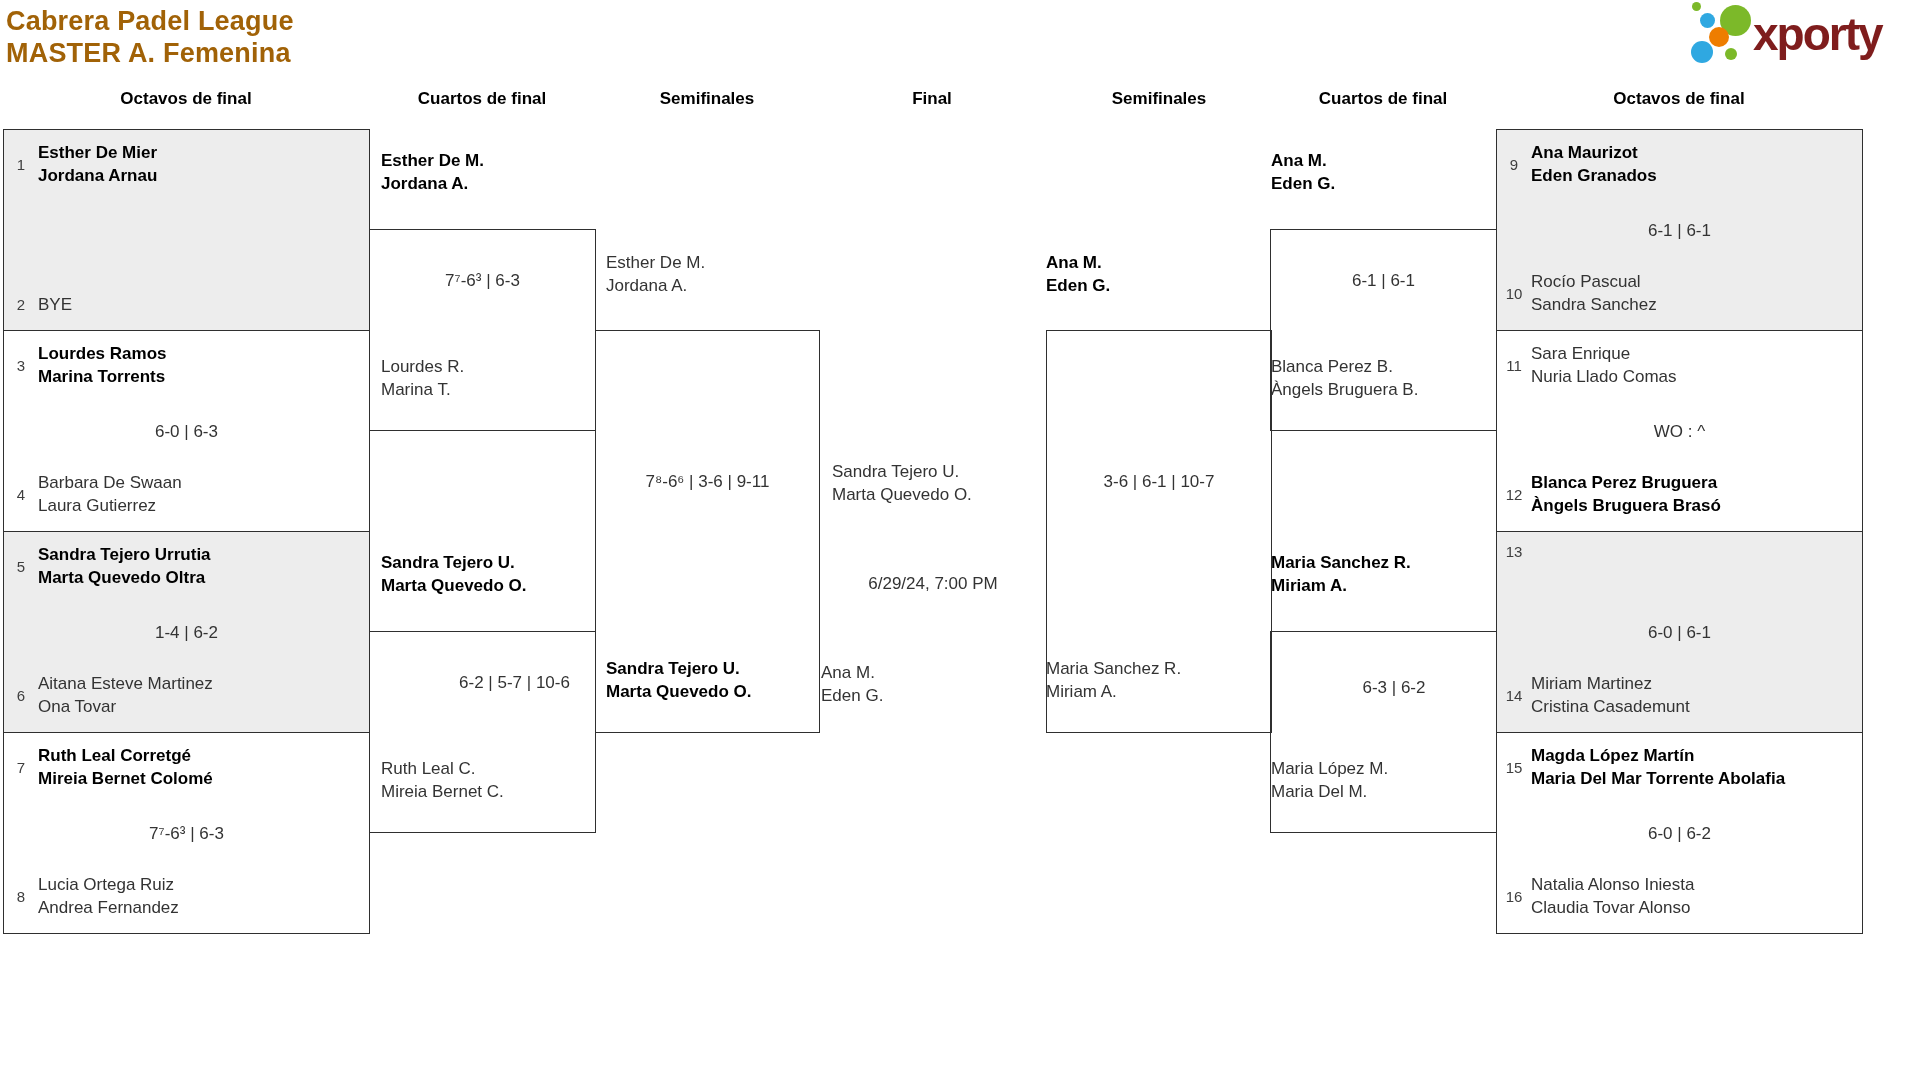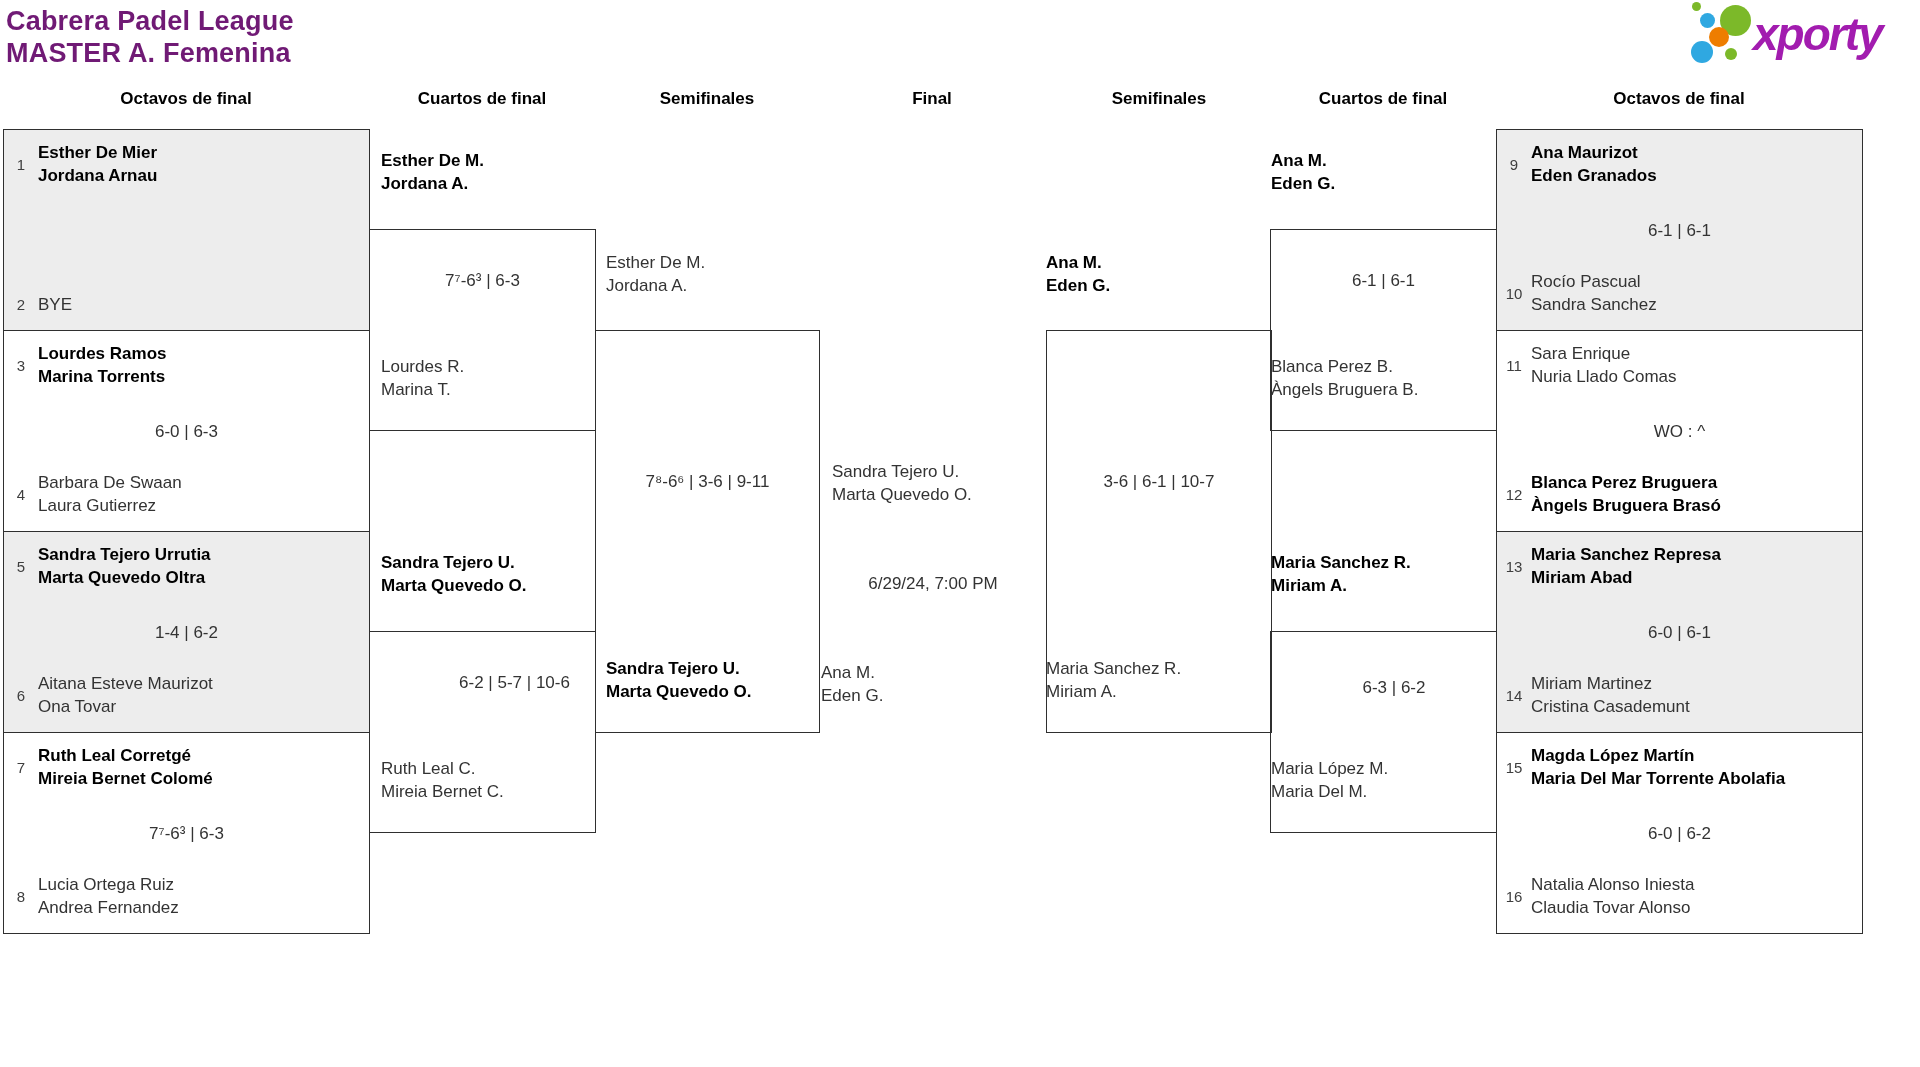--- a/index.html
+++ b/index.html
@@ -2,21 +2,21 @@
 <html><head>
 <meta charset="utf-8">
 <style>
   html,body{margin:0;padding:0;}
   body{
     width:1920px;height:1067px;position:relative;overflow:hidden;
     background:#ffffff;font-family:"Liberation Sans", sans-serif;color:#333;
   }
   .title{
     position:absolute;left:6px;top:5px;font-size:27px;line-height:32px;
-    font-weight:600;color:#701a75;letter-spacing:.2px;
+    font-weight:600;color:#a16207;letter-spacing:.2px;
   }
   .rh{
     position:absolute;top:89px;width:226px;text-align:center;
     font-size:17px;font-weight:600;color:#000;
   }
   
   .obox{
     position:absolute;width:367px;height:202px;box-sizing:border-box;
     border:1px solid #2f2f2f;background:#fff;
   }
@@ -40,21 +40,21 @@
   .tblock.tbold{font-weight:700;color:#000;}
   .tblock.tr{}
   .scoreline{
     position:absolute;font-size:17px;line-height:23px;color:#333;text-align:center;
   }
   
   .logo{position:absolute;left:1688px;top:2px;width:230px;height:62px;}
   .dot{position:absolute;border-radius:50%;}
   .logo-text{
     position:absolute;left:1753px;top:8px;font-size:46px;line-height:52px;
-    font-weight:700;color:#a21caf;letter-spacing:-2px;font-style:italic;
+    font-weight:700;color:#7f1d1d;letter-spacing:-2px;
   }
 </style>
 </head>
 <body>
 
 <div class="title">
   <div>Cabrera Padel League</div>
   <div>MASTER A. Femenina</div>
 </div>
 
@@ -115,21 +115,21 @@
     <span class="seed">5</span>
     <span class="names">
         <span class="ln">Sandra Tejero Urrutia</span>
         <span class="ln">Marta Quevedo Oltra</span>
       </span>
   </div>
   <div class="sc">1-4 | 6-2</div>
   <div class="trow tb">
     <span class="seed">6</span>
     <span class="names">
-        <span class="ln">Aitana Esteve Maurizot</span>
+        <span class="ln">Aitana Esteve Martinez</span>
         <span class="ln">Ona Tovar</span>
       </span>
   </div>
 </div>
 <div class="obox" style="left:3px;top:732px">
   <div class="trow ta nb">
     <span class="seed">7</span>
     <span class="names">
         <span class="ln">Ruth Leal Corretgé</span>
         <span class="ln">Mireia Bernet Colomé</span>
@@ -175,24 +175,20 @@
     <span class="seed">12</span>
     <span class="names">
         <span class="ln">Blanca Perez Bruguera</span>
         <span class="ln">Àngels Bruguera Brasó</span>
       </span>
   </div>
 </div>
 <div class="obox grey" style="left:1496px;top:531px">
   <div class="trow ta nb">
     <span class="seed">13</span>
-    <span class="names">
-        <span class="ln">Maria Sanchez Represa</span>
-        <span class="ln">Miriam Abad</span>
-      </span>
   </div>
   <div class="sc">6-0 | 6-1</div>
   <div class="trow tb">
     <span class="seed">14</span>
     <span class="names">
         <span class="ln">Miriam Martinez</span>
         <span class="ln">Cristina Casademunt</span>
       </span>
   </div>
 </div>

